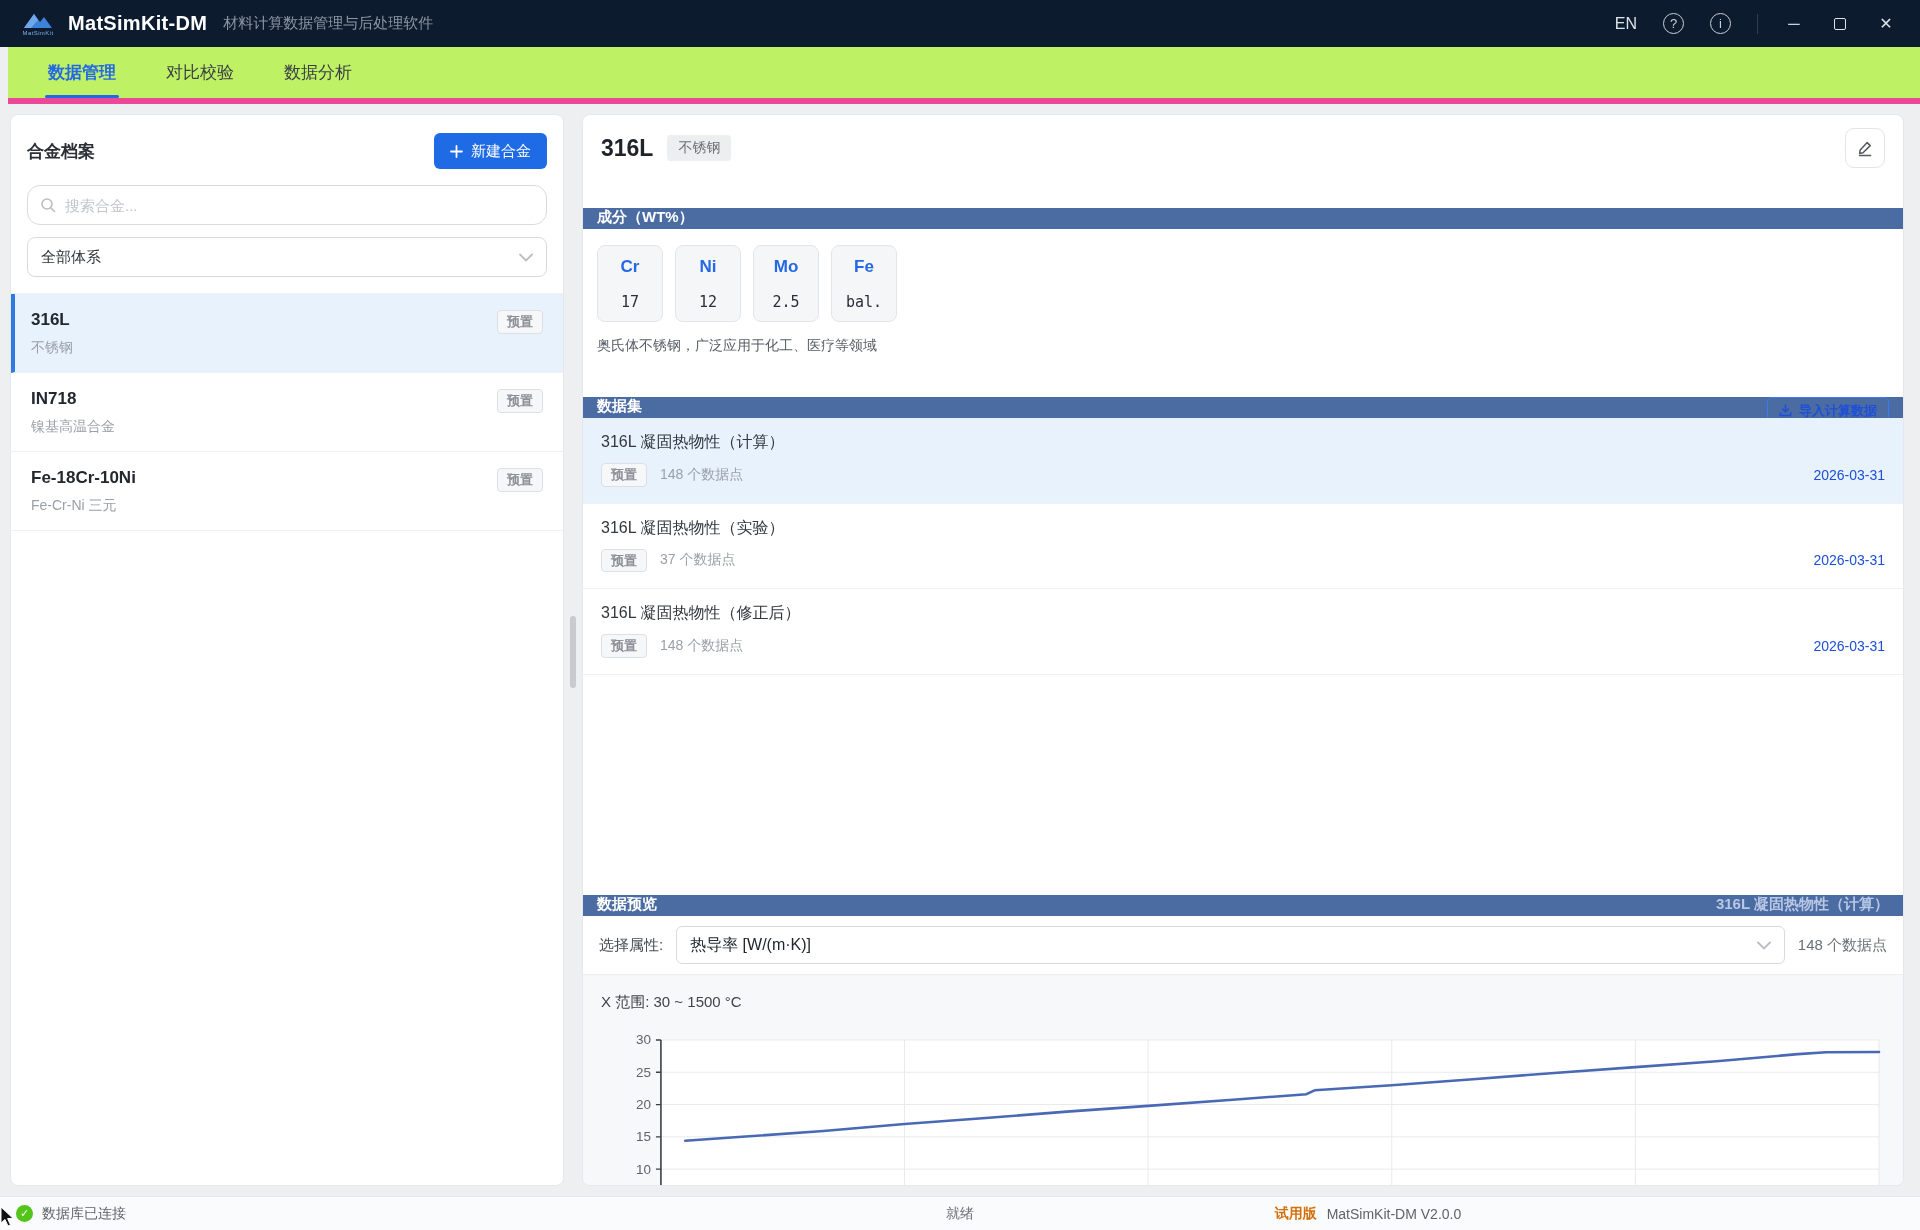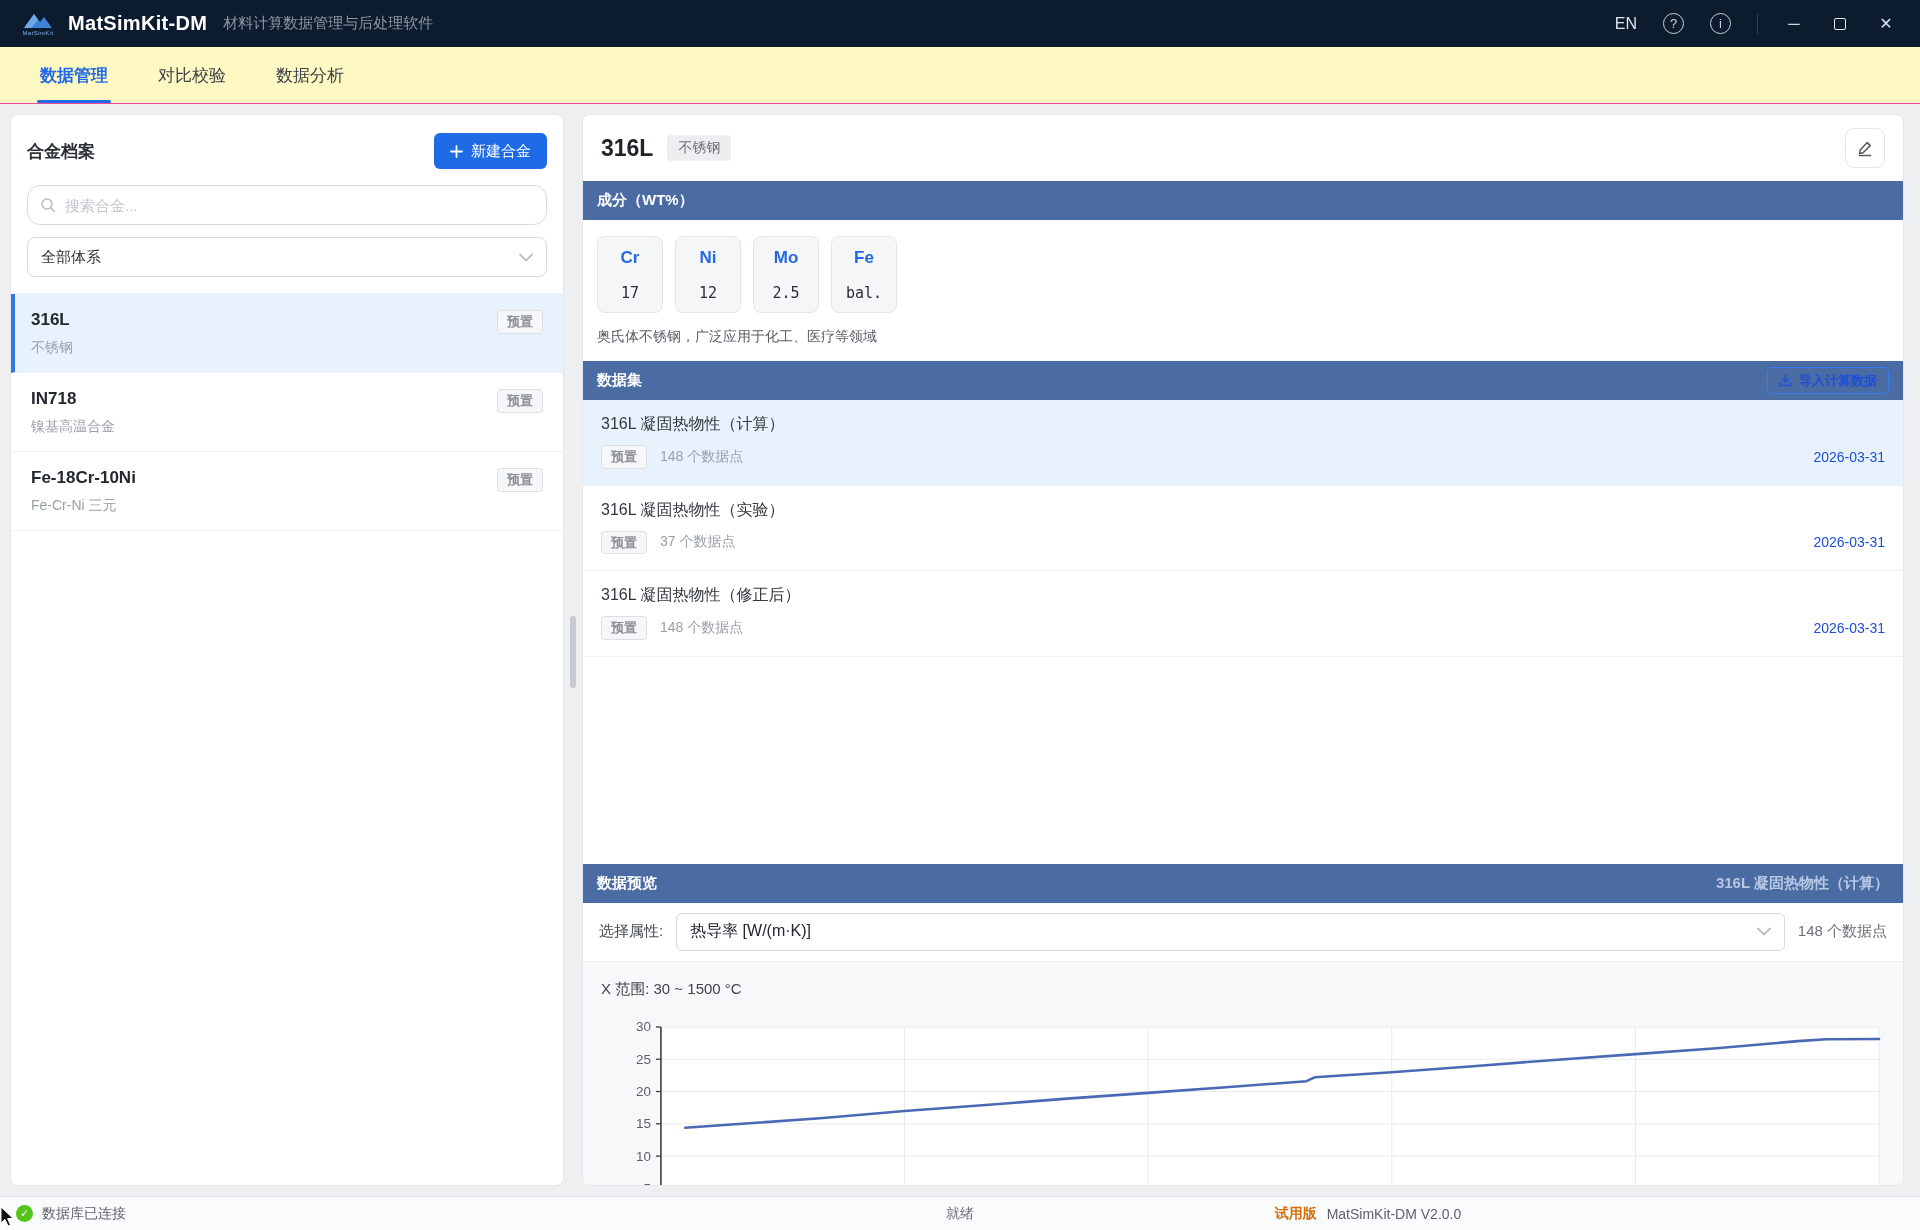--- a/index.html
+++ b/index.html
@@ -18,22 +18,22 @@
   .tb-right { display:flex; align-items:center; gap:26px; }
   .tb-lang { color:#dde2e8; font-size:16px; background:none; border:none; cursor:pointer; }
   .tb-circle { width:21px; height:21px; border:1.5px solid #c9d1da; border-radius:50%;
     color:#c9d1da; font-size:13px; line-height:18px; text-align:center; background:none; cursor:pointer; }
   .tb-divider { width:1px; height:20px; background:#2e3d52; }
   .win-btn { background:none; border:none; color:#dde2e8; font-size:16px; cursor:pointer;
     width:20px; height:20px; display:flex; align-items:center; justify-content:center; }
   .max-box { width:12px; height:12px; border:1.6px solid #dde2e8; border-radius:2px; display:block; }
 
   
-  .tabbar { height:57px; background:#fef9c3; border-bottom:1px solid #ec4899;
-    display:flex; align-items:stretch; padding-left:37px; gap:44px; flex:none; }
+  .tabbar { height:57px; background:#bef264; border-bottom:6px solid #ec4899;
+    display:flex; align-items:stretch; padding-left:37px; gap:44px; flex:none;margin-left:8px; }
   .tab { display:flex; align-items:center; font-size:17px; color:#3b3f45; cursor:pointer;
     position:relative; padding:0 3px; }
   .tab.active { color:#2468e5; font-weight:700; }
   .tab.active::after { content:''; position:absolute; bottom:0; left:0; right:0; height:3px;
     background:#2468e5; border-radius:2px; }
 
   
   .content { flex:1; display:flex; padding:10px 16px 10px 10px; position:relative; min-height:0; }
   .panel { background:#fff; border:1px solid #e5e7ea; border-radius:8px; overflow:hidden;
     display:flex; flex-direction:column; }
@@ -64,21 +64,21 @@
   .badge { font-size:13px; color:#8b9097; background:#f6f7f8; border:1px solid #dcdfe3;
     border-radius:4px; padding:3px 9px; line-height:1.2; white-space:nowrap;font-weight:bold; }
 
   
   .rp-header { display:flex; align-items:center; padding:13px 18px; gap:14px; }
   .rp-title { font-size:23px; font-weight:700; color:#1f232a; }
   .pill { font-size:14px; color:#6b7077; background:#eceef0; border-radius:4px; padding:4px 11px; }
   .icon-btn { margin-left:auto; width:40px; height:40px; border:1px solid #e2e4e8; border-radius:9px;
     background:#fff; display:flex; align-items:center; justify-content:center; cursor:pointer; }
   .section-header { background:#4b6ba3; color:#fff; font-size:15px; font-weight:700;
-    padding:0 14px; height:39px; display:flex; align-items:center; justify-content:space-between; flex:none; }
+    padding:0 14px; height:21px; display:flex; justify-content:space-between; flex:none;margin-top:27px; }
   .comp-body { padding:16px 14px 0; }
   .chips { display:flex; gap:12px; }
   .chip { width:66px; border:1px solid #e3e5e9; background:#f5f6f8; border-radius:8px;
     text-align:center; padding:11px 0 10px; }
   .chip-symbol { color:#2468e5; font-weight:700; font-size:17px; }
   .chip-value { font-family:"DejaVu Sans Mono",monospace; font-size:15px; color:#2b2f36; margin-top:16px; }
   .comp-desc { font-size:14px; color:#565c64; padding:15px 14px 15px; }
   .outline-btn { border:1.5px solid #3a7bf0; color:#1e4fd8; background:transparent; border-radius:5px;
     font-size:13px; font-weight:700; height:27px; padding:0 11px; display:flex; align-items:center;
     gap:7px; cursor:pointer; }

